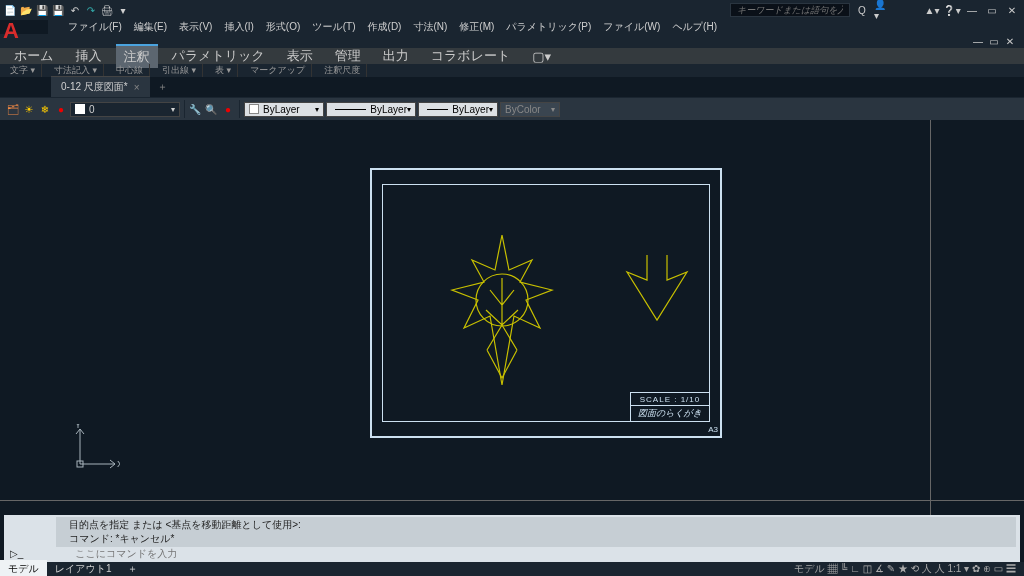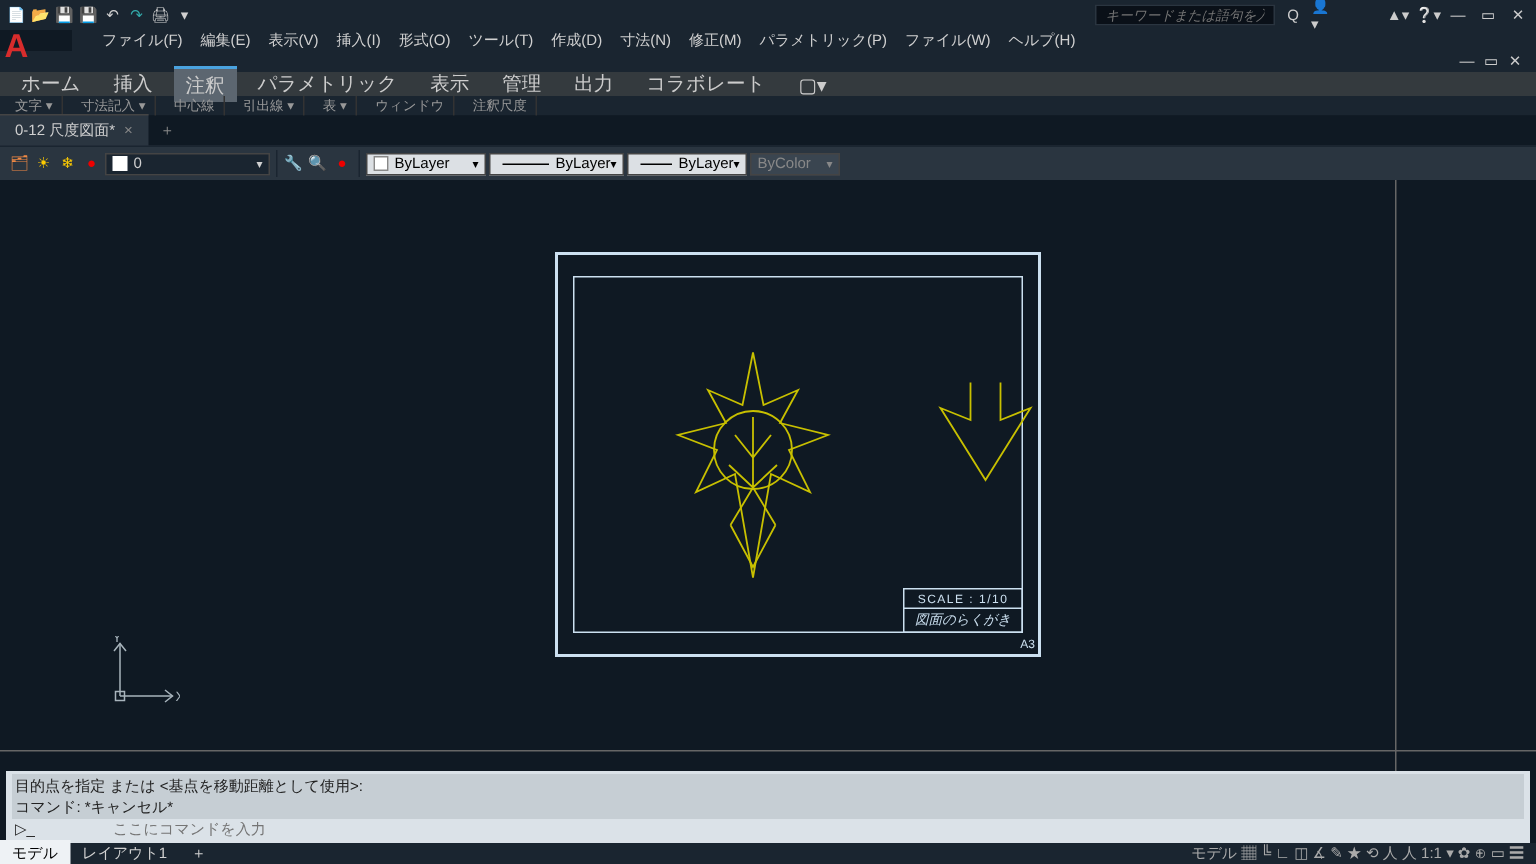--- a/index.html
+++ b/index.html
@@ -12,46 +12,46 @@
   .search-box-top { background:#0a1018; border:1px solid #2a3540; padding:1px 6px; font-size:9px; font-style:italic; color:#666; width:120px; }
   .winbtn { width:16px; height:14px; display:flex; align-items:center; justify-content:center; color:#ccc; }
   .main-menu { height:14px; background:#1a2530; display:flex; align-items:center; gap:12px; padding-left:20px; font-size:10px; color:#d0d0d0;margin-left:48px; }
   .main-menu span { cursor:pointer; }
   .sub-strip { height:14px; background:#1a2530; display:flex; align-items:center; justify-content:flex-end; padding-right:6px; }
   .ribbon-tabs { height:16px; background:#343a3e; display:flex; align-items:center; gap:6px; padding-left:6px; }
   .ribbon-tabs span { font-size:13px; padding:2px 8px; color:#ccc; }
   .ribbon-tabs span.active { background:#5c6670; border-top:2px solid #4aa3df; }
   .ribbon-panels { height:13px; background:#1a2530; display:flex; align-items:center; gap:6px; padding-left:4px; font-size:9px; color:#999; }
   .ribbon-panels span { padding:0 6px; border-right:1px solid #333; }
-  .doc-tab-row { height:20px; background:#0f1923; display:flex; align-items:flex-end; padding-left:0; }
+  .doc-tab-row { height:20px; background:#0f1923; display:flex; align-items:flex-end; padding-left:17px;margin-left:34px; }
   .doc-tab { background:#2a3540; padding:3px 10px; font-size:10px; border-top:1px solid #444; display:flex; align-items:center; gap:6px; }
   .doc-tab .x { color:#888; }
   .add-tab { padding:3px 8px; color:#888; }
   .toolbar2 { height:24px; background:#2a3540; display:flex; align-items:center; gap:2px; padding:0 6px; border-top:1px solid #1a2530; border-bottom:1px solid #0f1923;}
   .tb-sep { width:1px; height:18px; background:#1a2530; margin:0 2px; }
   .sw { width:10px; height:10px; background:#fff; }
   .layer-drop { background:#1a2530; border:1px solid #444; padding:1px 4px; width:110px; font-size:10px; display:flex; align-items:center; }
   .prop-drop { background:#dce0e4; color:#000; border:1px solid #444; padding:1px 4px; font-size:10px; display:flex; align-items:center; }
   .prop-drop.dark { background:#3a4550; color:#888; }
   .lt-line { flex:1; border-top:1px solid #000; margin:0 4px; }
   .chev { margin-left:auto; font-size:8px; }
   .canvas-area { position:absolute; top:120px; left:0; right:0; bottom:40px; background:#0f1923; }
   .crosshair-v { position:absolute; top:0; bottom:0; width:1px; background:#666; left:930px;}
   .crosshair-h { position:absolute; left:0; right:0; height:1px; background:#666; top:380px;}
   .ucs { position:absolute; left:70px; bottom:60px; color:#a8b4bc; font-size:9px;}
-  .drawing-frame { position:absolute; left:370px; top:48px; width:324px; height:270px; border:2px solid #cce0f0;text-align:right; }
+  .drawing-frame { position:absolute; left:370px; top:48px; width:352px; height:270px; border:2px solid #cce0f0;text-align:right; }
   .inner-frame { position:absolute; left:10px; top:14px; right:10px; bottom:14px; border:1px solid #cce0f0; }
   .titleblock { position:absolute; right:10px; bottom:14px; }
   .tb-scale { width:80px; height:14px; border:1px solid #cce0f0; font-size:8px; color:#cce0f0; display:flex; align-items:center; justify-content:center; letter-spacing:1px; }
   .tb-title { width:80px; height:16px; border:1px solid #cce0f0; border-top:none; font-size:9px; color:#cce0f0; font-style:italic; display:flex; align-items:center; justify-content:center; }
   .sheet-sz { position:absolute; right:2px; bottom:2px; font-size:8px; color:#cce0f0;}
   svg.shape { position:absolute; stroke:#c8c000; fill:none; stroke-width:1.2; }
   .cmdline { position:absolute; left:4px; right:4px; bottom:14px; background:#dbe2e8; color:#222; font-size:10px; padding:2px 4px; }
   .cmdline-close { position:absolute; left:4px; bottom:26px; width:10px; color:#ccc; font-size:9px;}
-  .cmdhist { background:#c6ced4; padding:1px 2px; }
+  .cmdhist { background:#c6ced4; padding:1px 13px;margin-left:48px; }
   .cmdprompt { display:flex; align-items:center; gap:4px; background:#dbe2e8; padding:1px 2px;}
   .cmdprompt input { flex:1; border:none; background:transparent; font-size:10px; color:#555;margin-left:48px;}
   .status { position:absolute; bottom:0; left:0; right:0; height:14px; background:#1a2530; display:flex; align-items:center; }
   .status-left { display:flex; }
   .status-left span { padding:2px 8px; font-size:10px; }
   .status-left span.active { background:#eef2f5; color:#000;}
   .status-right { margin-left:auto; display:flex; gap:10px; padding-right:8px; font-size:10px; color:#aaa; align-items:center;}
   .a-logo { position:absolute; left:2px; top:16px; width:18px; height:30px; color:#d82c2c; font-weight:bold; font-size:22px; display:flex; align-items:center; justify-content:center;}
 </style>
 </head>
@@ -112,21 +112,21 @@
   <span>出力</span>
   <span>コラボレート</span>
   <span>▢▾</span>
 </div>
 <div class="ribbon-panels">
   <span>文字 ▾</span>
   <span>寸法記入 ▾</span>
   <span>中心線</span>
   <span>引出線 ▾</span>
   <span>表 ▾</span>
-  <span>ウィンドウ</span>
+  <span>マークアップ</span>
   <span>注釈尺度</span>
 </div>
 
 <div class="doc-tab-row">
   <div class="doc-tab">
     <span>0-12 尺度図面*</span>
     <span class="x">×</span>
   </div>
   <div class="add-tab">＋</div>
 </div>

